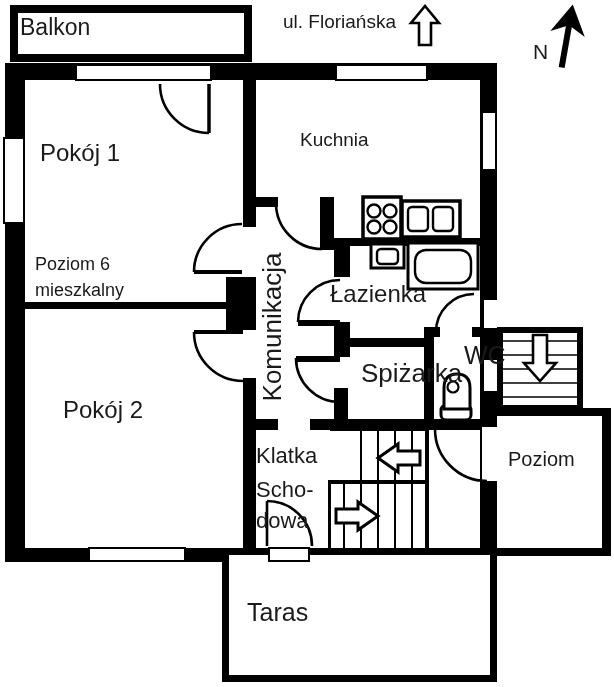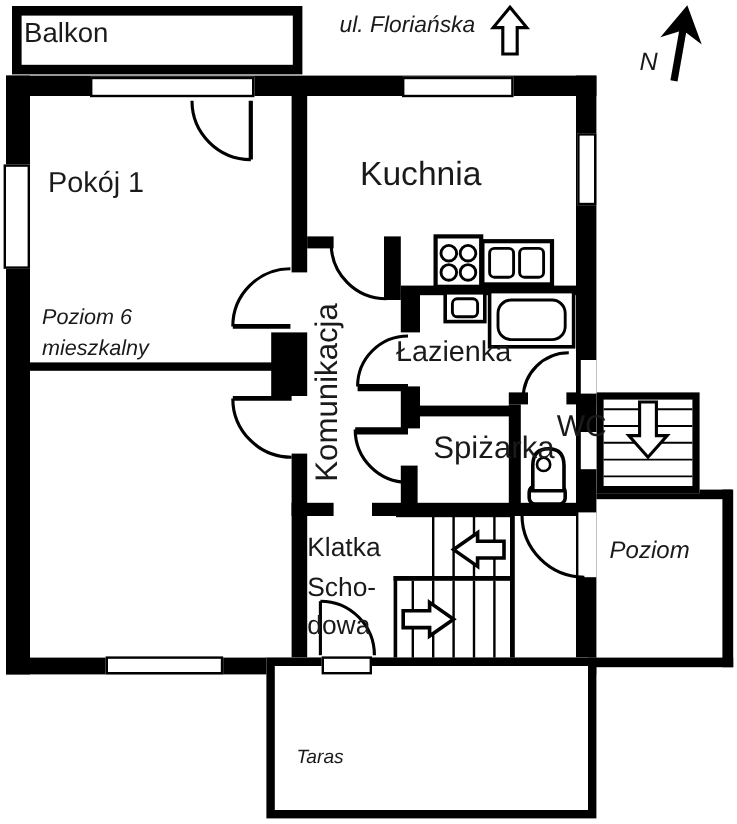--- a/index.html
+++ b/index.html
@@ -4,21 +4,21 @@
 <style>
   html,body{margin:0;padding:0;background:#fff;}
   #plan{position:relative;width:614px;height:687px;background:#ffffff;overflow:hidden;
         font-family:"Liberation Sans", sans-serif;color:#1a1a1a;border-radius:23px;}
   .wall{position:absolute;background:#000;z-index:1;}
   .thin{position:absolute;background:#000;z-index:1;}
   .win{position:absolute;background:#fff;border:2px solid #000;box-sizing:border-box;z-index:2;}
   .gap{position:absolute;background:#fff;z-index:2;}
   .box{position:absolute;box-sizing:border-box;border:7px solid #000;background:#fff;z-index:1;}
   .lbl{position:absolute;z-index:4;white-space:nowrap;color:#1a1a1a;}
-  .it{font-style:italic;}
+  .it{}
   svg.ov{position:absolute;left:0;top:0;z-index:3;pointer-events:none;}
   .vtext{position:absolute;z-index:4;transform:rotate(-90deg);transform-origin:center center;
          text-align:center;white-space:nowrap;}
 </style>
 </head>
 <body>
 
 <div id="plan">
 
   <div class="wall" style="left:5px;top:63px;width:492px;height:17px;"></div>
@@ -159,26 +159,27 @@
     <g transform="rotate(10 567 40)">
       <rect x="563.5" y="22" width="6" height="46" fill="#000"></rect>
       <polygon points="566.5,4 549,34 566.5,25 584,34" fill="#000"></polygon>
     </g>
   </svg>
 
   <div class="lbl" style="left:20px;top:14px;font-size:23px;">Balkon</div>
   <div class="lbl it" style="left:283px;top:11px;font-size:19px;">ul. Floriańska</div>
   <div class="lbl it" style="left:533px;top:40px;font-size:21px;">N</div>
   <div class="lbl" style="left:40px;top:139px;font-size:24px;">Pokój 1</div>
-  <div class="lbl" style="left:300px;top:129px;font-size:28px;">Kuchnia</div>
+  <div class="lbl" style="left:300px;top:129px;font-size:19px;">Kuchnia</div>
   <div class="lbl it" style="left:35px;top:254px;font-size:18px;">Poziom 6</div>
   <div class="lbl it" style="left:35px;top:280px;font-size:18px;">mieszkalny</div>
   <div class="vtext lbl" style="left:172px;top:312px;width:200px;height:30px;font-size:26px;">Komunikacja</div>
   <div class="lbl" style="left:330px;top:280px;font-size:24px;">Łazienka</div>
   <div class="lbl" style="left:361px;top:358px;font-size:26px;">Spiżarka</div>
   <div class="lbl" style="left:432px;top:341px;font-size:25px;margin-left:32px;">WC</div>
+  <div class="lbl" style="left:63px;top:396px;font-size:24px;">Pokój 2</div>
   <div class="lbl" style="left:256px;top:443px;font-size:22px;">Klatka</div>
   <div class="lbl" style="left:256px;top:477px;font-size:22px;">Scho-</div>
   <div class="lbl" style="left:256px;top:508px;font-size:22px;">dowa</div>
   <div class="lbl it" style="left:508px;top:448px;font-size:20px;">Poziom</div>
-  <div class="lbl" style="left:247px;top:623px;font-size:16px;font-style:italic;">Taras</div>
+  <div class="lbl" style="left:247px;top:598px;font-size:25px;">Taras</div>
 
 </div>
 
 </body></html>

